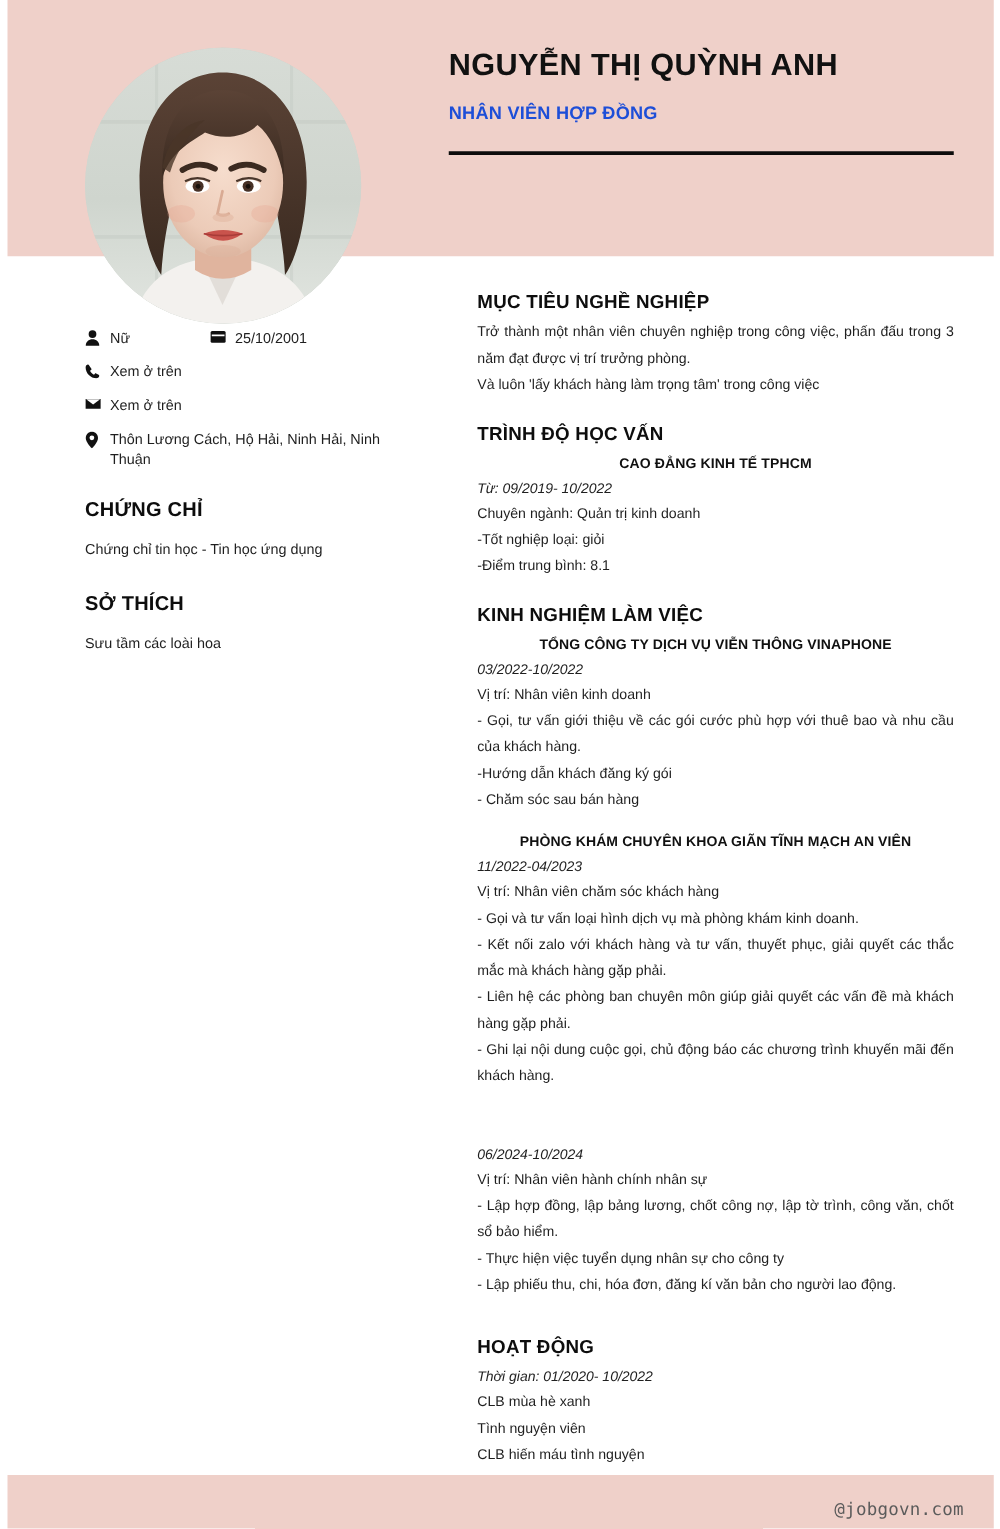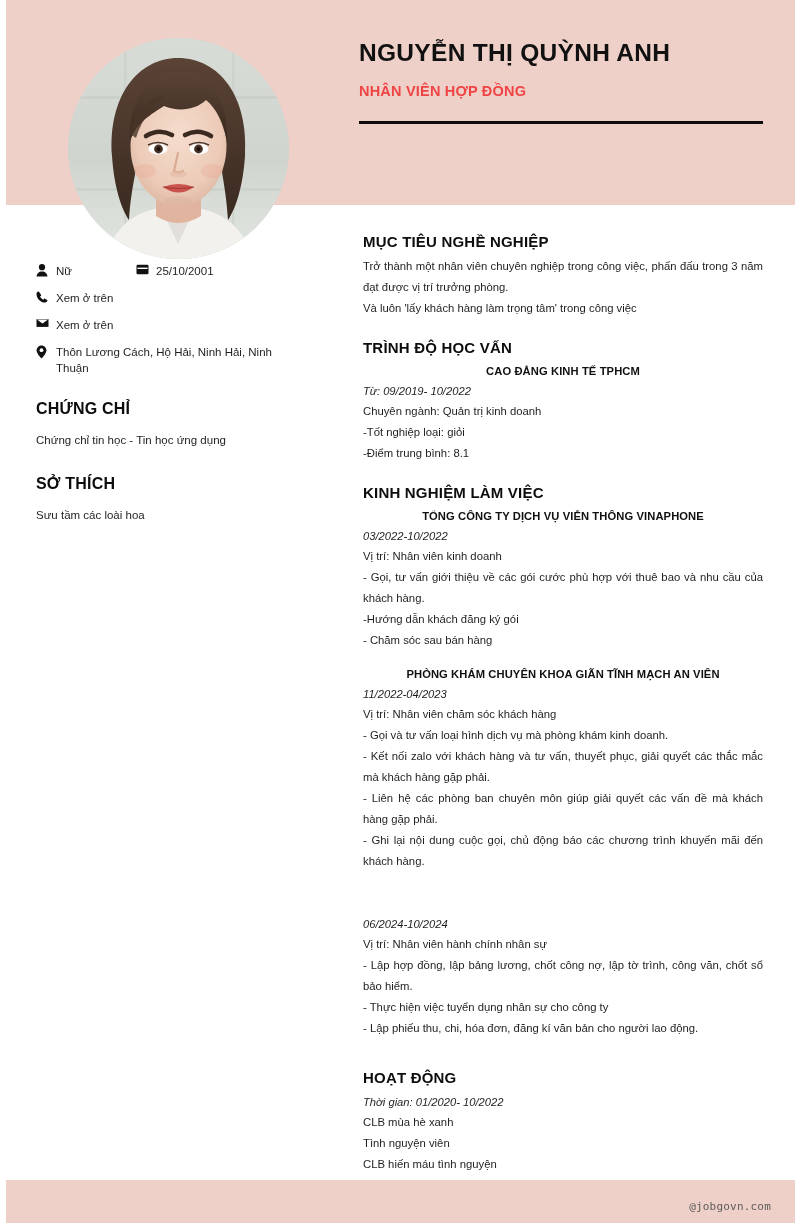--- a/index.html
+++ b/index.html
@@ -57,21 +57,21 @@
     font-weight: bold;
     letter-spacing: .3px;
     color: #111111;
     line-height: 1.2;
     white-space: nowrap;
   }
   .cv-role {
     margin-top: 16px;
     font-size: 14.5px;
     font-weight: bold;
-    color: #ef4444;
+    color: #1d4ed8;
     letter-spacing: .2px;
   }
   .header-rule {
     margin-top: 22px;
     width: 404px;
     height: 3px;
     background: #0c0c0c;
   }
 
   
@@ -80,20 +80,21 @@
     left: 0;
     top: 205px;
     width: 800px;
     display: flex;
     align-items: flex-start;
   }
 
   .sidebar {
     width: 340px;
     padding: 58px 24px 0 36px;
+    margin-left: 32px;
   }
 
   .main {
     width: 460px;
     padding: 28px 37px 0 23px;
   }
 
   
   .contact-list { width: 100%; }
   .contact-row {
@@ -188,21 +189,21 @@
     top: 1180px;
     width: 789px;
     height: 43px;
     background: #efd0c9;
   }
   .watermark {
     position: absolute;
     right: 29px;
     top: 1200px;
     font-family: "DejaVu Sans Mono", "Liberation Mono", monospace;
-    font-size: 11px;
+    font-size: 14px;
     color: #5b5b5b;
     letter-spacing: .2px;
   }
 </style>
 </head>
 <body>
 
 <div class="page">
 
   <div class="header-band"></div>

